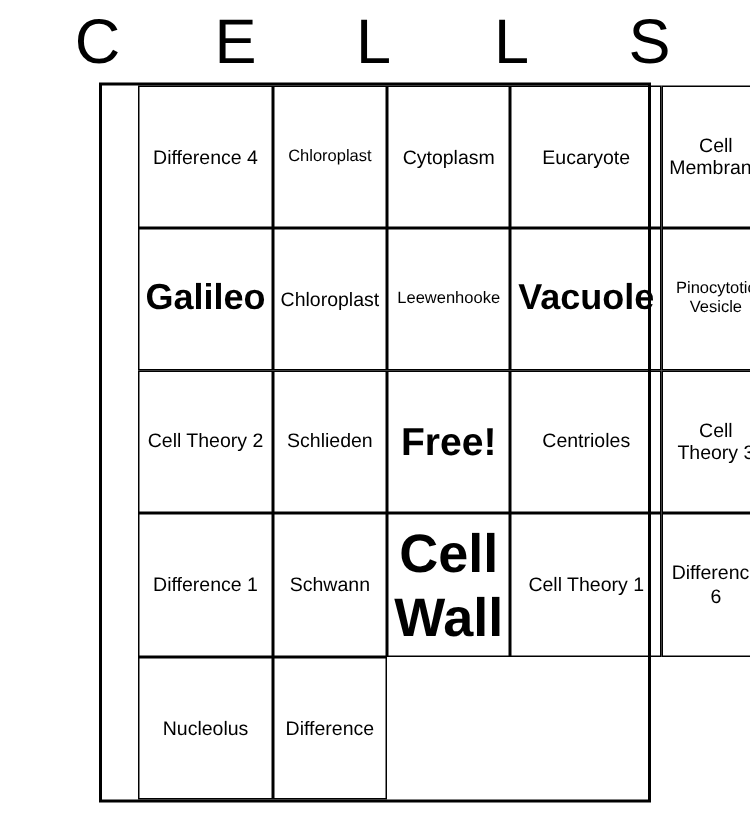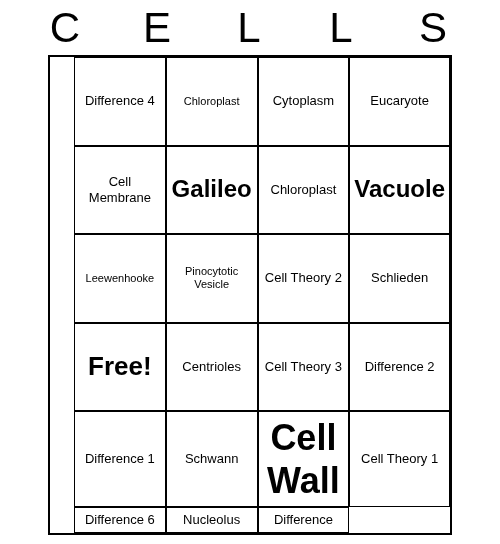--- a/index.html
+++ b/index.html
@@ -30,23 +30,23 @@
       letter-spacing: 2px;
     }
 
     .bingo-title span {
       flex: 1;
       text-align: center;
     }
 
     .bingo-grid {
       border: 2px solid #000;
-      width: 404px;
+      width: 368px;
       display: grid;
-      grid-template-columns: repeat(4, 1fr);
+      grid-template-columns: repeat(5, 1fr);
       grid-template-rows: repeat(5, 1fr);
       height: 480px;
       padding-left: 24px;
     }
 
     .cell {
       border: 1px solid #000;
       display: flex;
       align-items: center;
       justify-content: center;
@@ -87,29 +87,28 @@
   </div>
 
 <div class="bingo-grid">
 <div class="cell">Difference 4</div>
     <div class="cell small-text">Chloroplast</div>
     <div class="cell">Cytoplasm</div>
     <div class="cell">Eucaryote</div>
     <div class="cell">Cell Membrane</div>
     <div class="cell large-text">Galileo</div>
     <div class="cell">Chloroplast</div>
+    <div class="cell small-text">Leewenhooke</div>
     <div class="cell large-text">Vacuole</div>
-    <div class="cell small-text">Leewenhooke</div>
     <div class="cell small-text">Pinocytotic Vesicle</div>
     <div class="cell">Cell Theory 2</div>
     <div class="cell">Schlieden</div>
     <div class="cell free">Free!</div>
     <div class="cell">Centrioles</div>
     <div class="cell">Cell Theory 3</div>
-    <div class="cell">Difference 2</div>
     <div class="cell">Difference 1</div>
     <div class="cell">Schwann</div>
     <div class="cell xlarge-text">Cell Wall</div>
     <div class="cell">Cell Theory 1</div>
     <div class="cell">Difference 6</div>
     <div class="cell">Nucleolus</div>
     <div class="cell">Difference</div>
   </div>
 
 </body></html>

